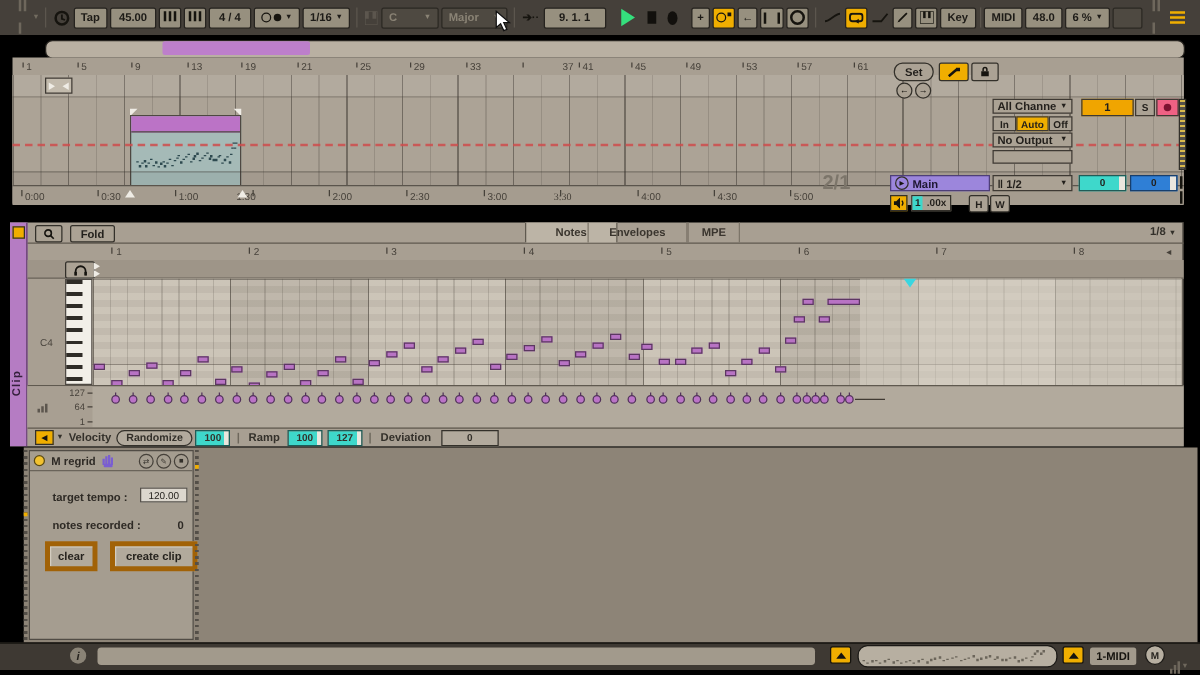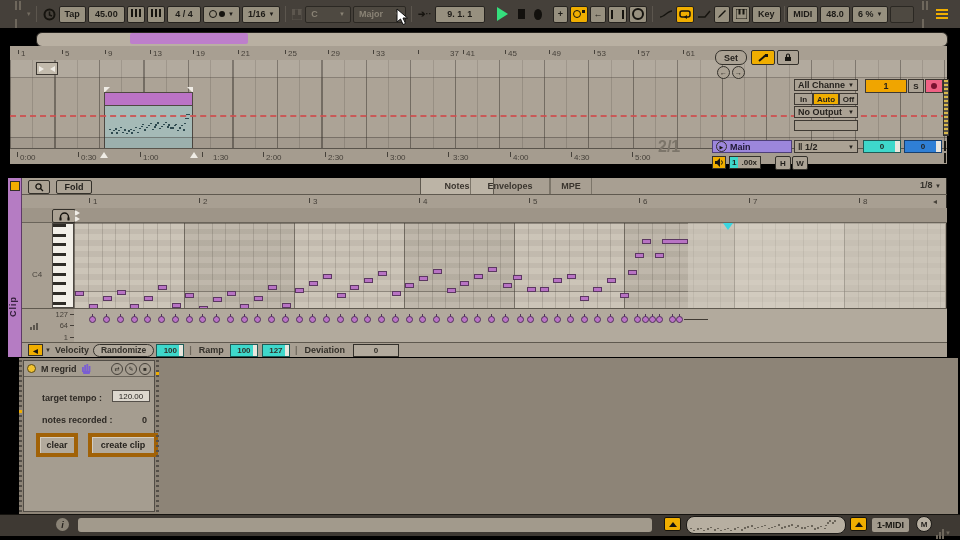--- a/index.html
+++ b/index.html
@@ -342,29 +342,29 @@
     <div id="redline" class="abs"></div>
   </div>
   <div id="timebar" class="abs">
     <div id="arr-times">
         <div class="rlabel abs" style="left: 10px; top: 4px;">0:00</div>
         <div class="rtick abs" style="left: 7px; top: 3px; height: 5px;"></div>
         <div class="rlabel abs" style="left: 71px; top: 4px;">0:30</div>
         <div class="rtick abs" style="left: 68px; top: 3px; height: 5px;"></div>
         <div class="rlabel abs" style="left: 133px; top: 4px;">1:00</div>
         <div class="rtick abs" style="left: 130px; top: 3px; height: 5px;"></div>
-        <div class="rlabel abs" style="left: 203px; top: 4px;">1:30</div>
+        <div class="rlabel abs" style="left: 179px; top: 4px;">1:30</div>
         <div class="rtick abs" style="left: 192px; top: 3px; height: 5px;"></div>
         <div class="rlabel abs" style="left: 256px; top: 4px;">2:00</div>
         <div class="rtick abs" style="left: 253px; top: 3px; height: 5px;"></div>
         <div class="rlabel abs" style="left: 318px; top: 4px;">2:30</div>
         <div class="rtick abs" style="left: 315px; top: 3px; height: 5px;"></div>
         <div class="rlabel abs" style="left: 380px; top: 4px;">3:00</div>
         <div class="rtick abs" style="left: 377px; top: 3px; height: 5px;"></div>
-        <div class="rlabel abs" style="left: 443px; top: 4px;">3:30</div>
+        <div class="rlabel abs" style="left: 433px; top: 4px; font-family: Liberation Serif, serif;">3:30</div>
         <div class="rtick abs" style="left: 438px; top: 3px; height: 5px;"></div>
         <div class="rlabel abs" style="left: 503px; top: 4px;">4:00</div>
         <div class="rtick abs" style="left: 500px; top: 3px; height: 5px;"></div>
         <div class="rlabel abs" style="left: 564px; top: 4px;">4:30</div>
         <div class="rtick abs" style="left: 561px; top: 3px; height: 5px;"></div>
         <div class="rlabel abs" style="left: 625px; top: 4px;">5:00</div>
         <div class="rtick abs" style="left: 622px; top: 3px; height: 5px;"></div>
       </div>
     <div class="loc abs" style="left:90px"></div>
     <div class="loc abs" style="left:180px"></div>

